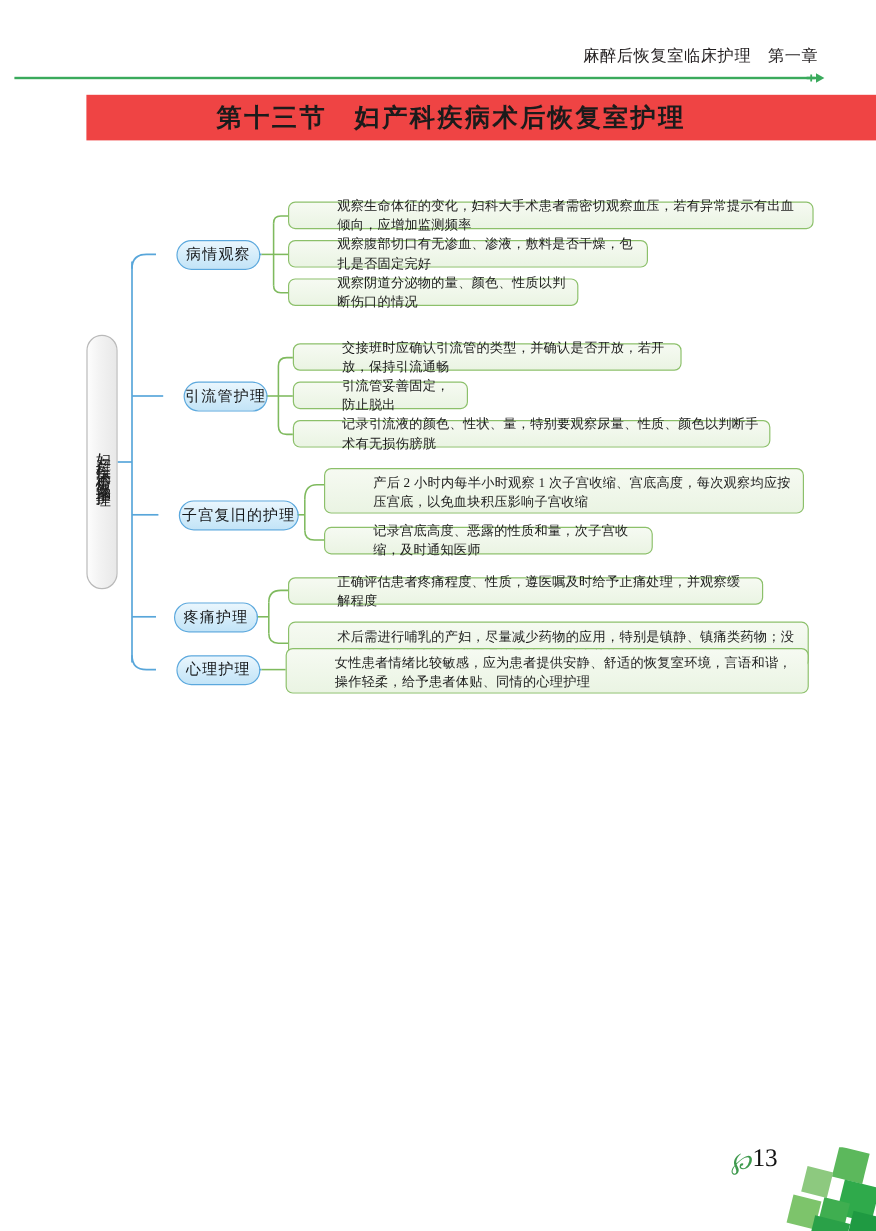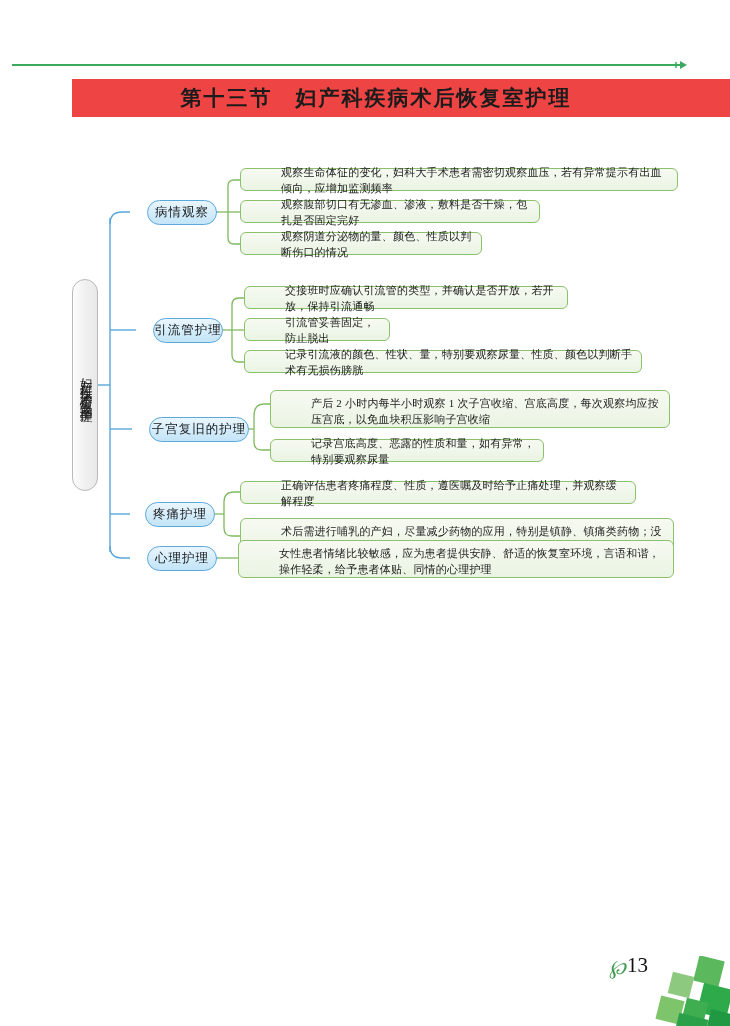--- a/index.html
+++ b/index.html
@@ -188,20 +188,21 @@
     right: 0;
     bottom: 0;
     width: 78px;
     height: 70px;
   }
 </style>
 </head>
 <body>
 
 <div class="page-header">
+  <div class="header-text">麻醉后恢复室临床护理　第一章</div>
   <div class="header-rule"></div>
   <svg class="header-arrow" viewBox="0 0 16 14">
     <path d="M0 7 L9 7" stroke="#3aaa5c" stroke-width="2"></path>
     <path d="M8 3 L15 7 L8 11 Z" fill="#3aaa5c"></path>
     <path d="M4 4 L4 10" stroke="#3aaa5c" stroke-width="1.5"></path>
   </svg>
 </div>
 
 <div class="title-band">
   <div class="title-text">第十三节　妇产科疾病术后恢复室护理</div>
@@ -284,21 +285,21 @@
     <span class="leaf-text">记录引流液的颜色、性状、量，特别要观察尿量、性质、颜色以判断手术有无损伤膀胱</span>
   </div>
 
   <div class="branch-node" style="left:132px; top:277px; width:100px;">
     <span class="branch-label">子宫复旧的护理</span>
   </div>
   <div class="leaf-box" style="left:270px; top:250px; width:400px; height:38px; align-items:flex-start; padding-top:4px;">
     <span class="leaf-text">产后 2 小时内每半小时观察 1 次子宫收缩、宫底高度，每次观察均应按压宫底，以免血块积压影响子宫收缩</span>
   </div>
   <div class="leaf-box" style="left:270px; top:299px; width:274px; height:23px;">
-    <span class="leaf-text">记录宫底高度、恶露的性质和量，如有异常，特别要观察尿量</span>
+    <span class="leaf-text">记录宫底高度、恶露的性质和量，次子宫收缩，及时通知医师</span>
   </div>
 
   <div class="branch-node" style="left:128px; top:362px; width:70px;">
     <span class="branch-label">疼痛护理</span>
   </div>
   <div class="leaf-box" style="left:240px; top:341px; width:396px; height:23px;align-items:center;">
     <span class="leaf-text">正确评估患者疼痛程度、性质，遵医嘱及时给予止痛处理，并观察缓解程度</span>
   </div>
   <div class="leaf-box" style="left:240px; top:378px; width:434px; height:38px; align-items:flex-start; padding-top:4px;">
     <span class="leaf-text">术后需进行哺乳的产妇，尽量减少药物的应用，特别是镇静、镇痛类药物；没有哺乳需求的产妇可遵医嘱给予镇静、镇痛药物</span>

